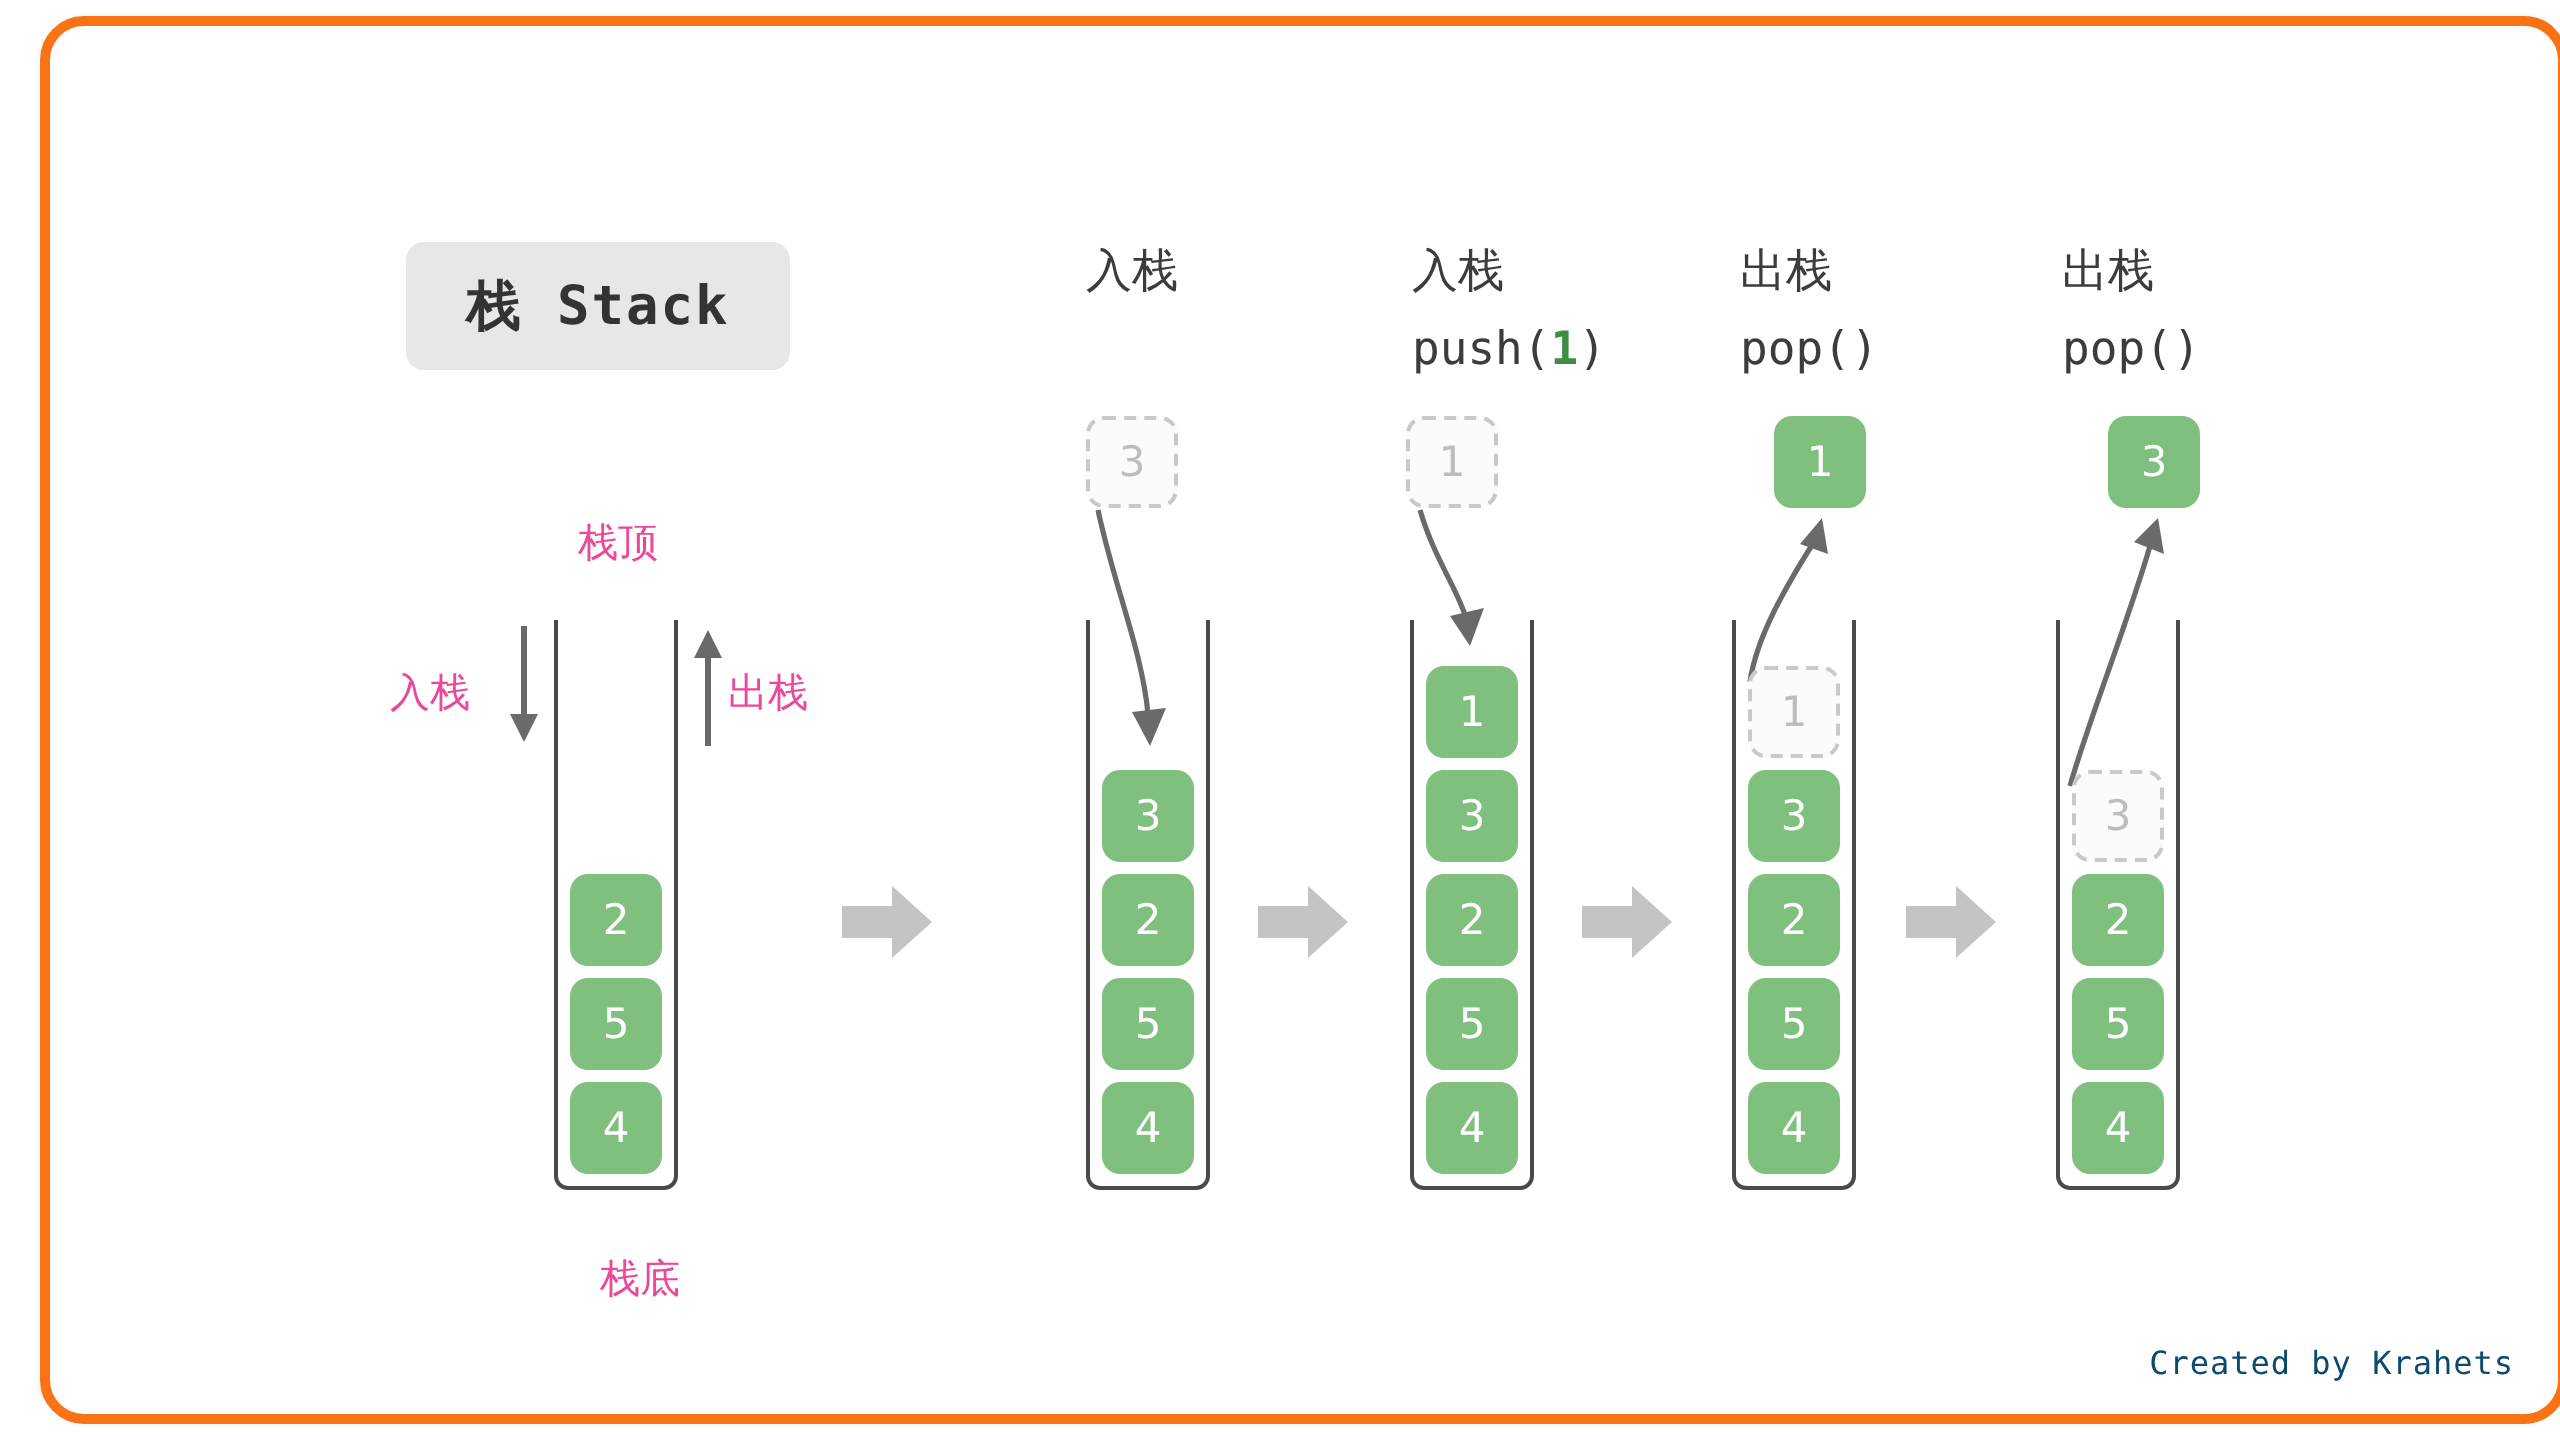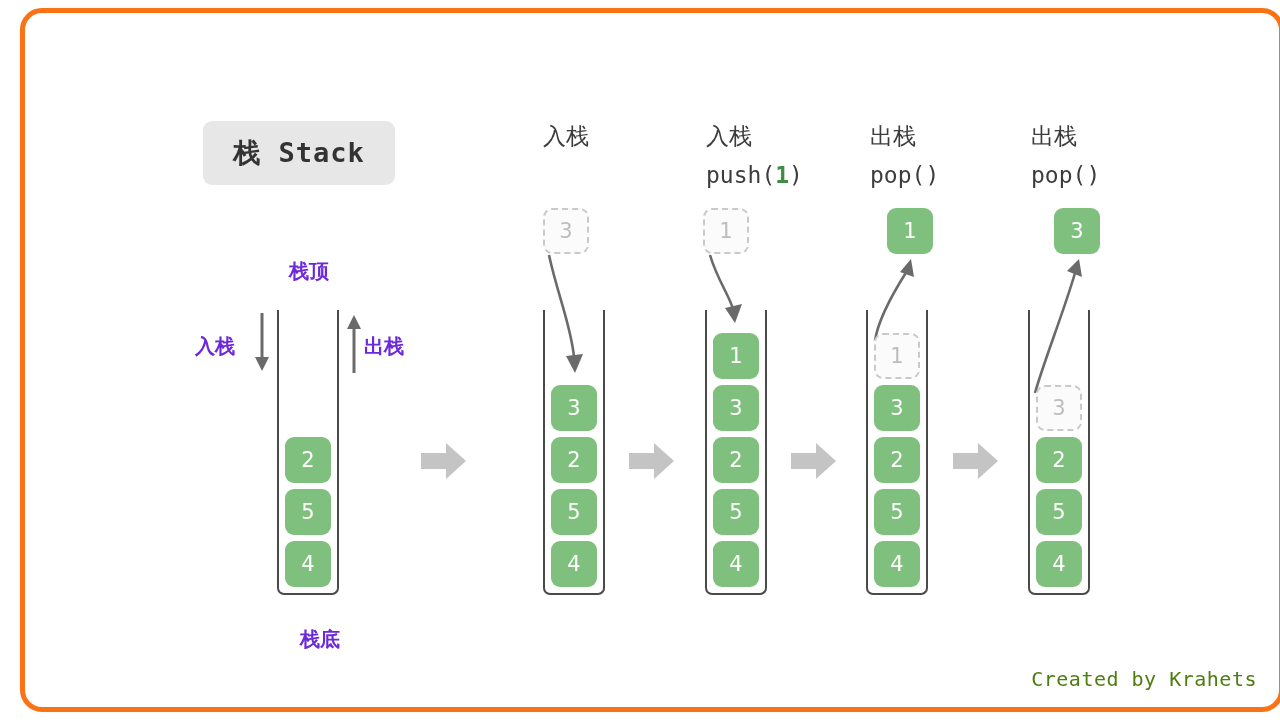--- a/index.html
+++ b/index.html
@@ -31,23 +31,23 @@
     font-family: "DejaVu Sans Mono", "Liberation Mono", monospace;
     font-size: 27px;
     font-weight: bold;
     color: #333333;
     letter-spacing: 1px;
   }
 
   
   .cjk-label {
     font-family: "DejaVu Sans", "Liberation Sans", sans-serif;
-    font-weight: bold;
+    font-weight: normal;
     font-size: 20px;
-    color: #6d28d9;
+    color: #ec4899;
     white-space: nowrap;
   }
 
   
   .op-header {
     width: 170px;
     text-align: left;
     line-height: 39px;
   }
   .op-cn {
@@ -96,22 +96,22 @@
     border: 2px dashed #c9c9c9;
   }
 
   
   .flow-arrow { width: 46px; height: 40px; }
 
   
   #footer {
     right: 22px; bottom: 16px;
     font-family: "DejaVu Sans Mono", "Liberation Mono", monospace;
-    font-size: 20px;
-    color: #4d7c0f;
+    font-size: 16px;
+    color: #0c4a6e;
     letter-spacing: 0.5px;
   }
 
   svg { display: block; overflow: visible; }
 </style>
 </head>
 <body>
 
 <div id="card">
 

